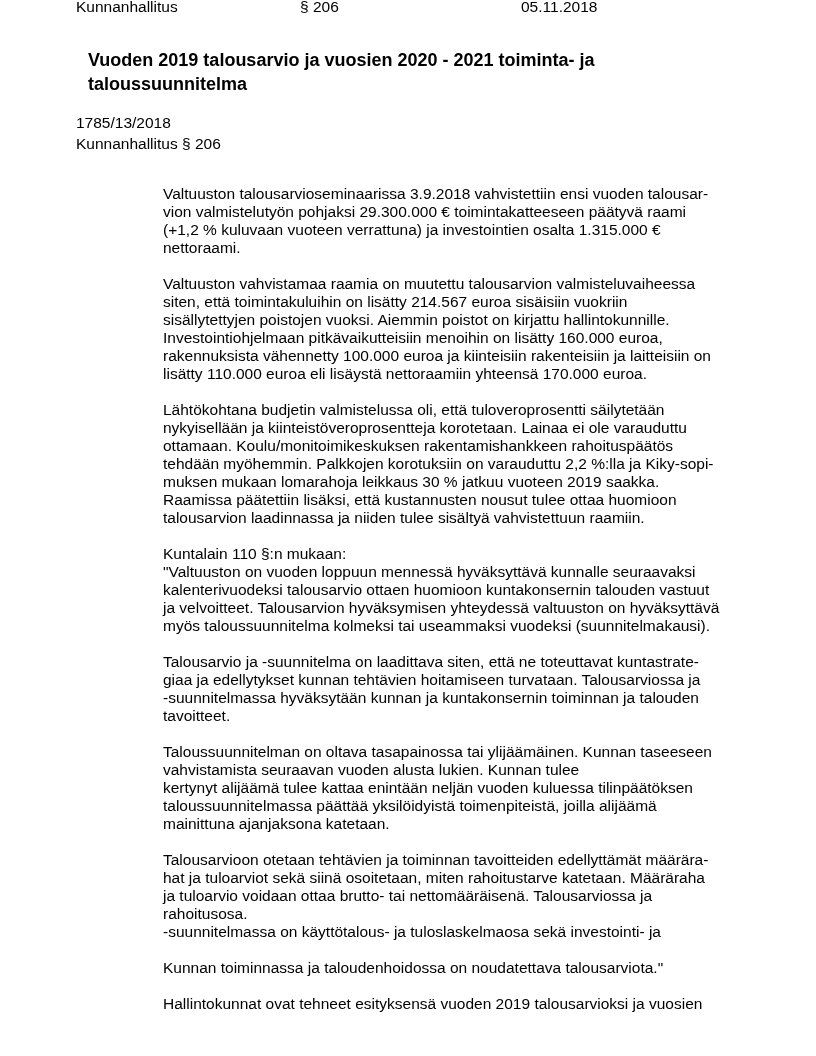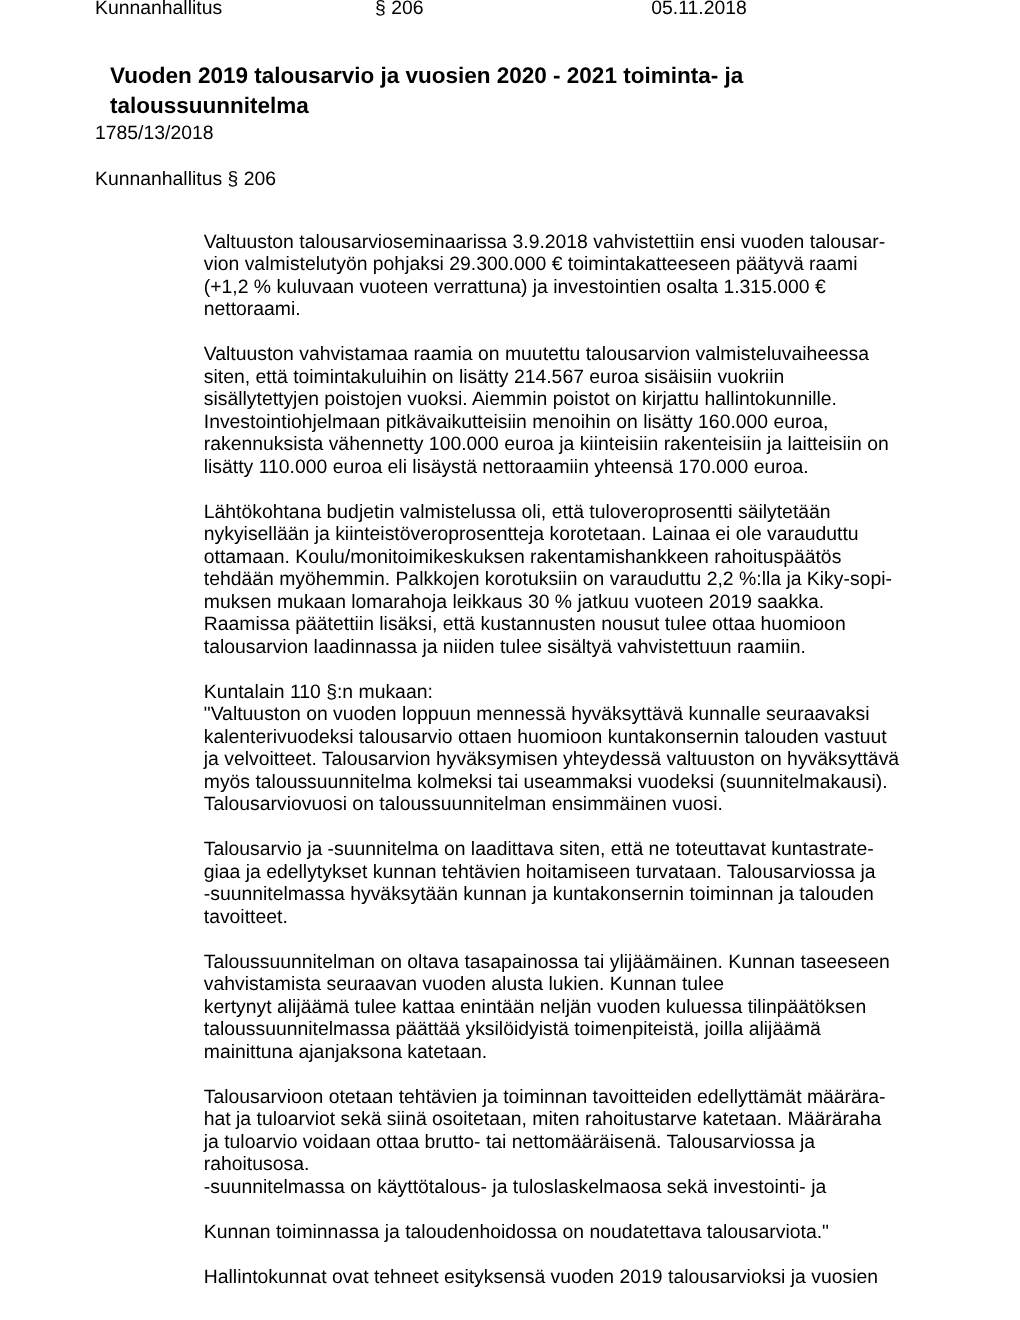--- a/index.html
+++ b/index.html
@@ -11,21 +11,21 @@
     .header-row span { position: absolute; top: 0; white-space: nowrap; }
     .h-left { left: 0; }
     .h-mid { left: 224px; }
     .h-right { left: 445px; }
     .title {
       position: absolute; top: 36px; left: 76px; width: 560px;
       font-size: 18px; font-weight: bold; line-height: 24px; margin: 12px;
     }
     .title .line { display: block; white-space: nowrap; }
     .meta { position: absolute; left: 76px; font-size: 15.5px; white-space: nowrap; }
-    .diary { top: 98px; }
+    .diary { top: 114px; }
     .section-ref { top: 135px; }
     .body-text {
       position: absolute; top: 172px; left: 163px; width: 600px;
       font-size: 15.5px; line-height: 18px;
     }
     .para { margin: 13px 0 18px 0; }
     .para .line { display: block; white-space: nowrap; }
   </style>
 </head>
 <body>
@@ -67,21 +67,20 @@
       <span class="line">muksen mukaan lomarahoja leikkaus 30 % jatkuu vuoteen 2019 saakka.</span>
       <span class="line">Raamissa päätettiin lisäksi, että kustannusten nousut tulee ottaa huomioon</span>
       <span class="line">talousarvion laadinnassa ja niiden tulee sisältyä vahvistettuun raamiin.</span>
     </p>
     <p class="para">
       <span class="line">Kuntalain 110 §:n mukaan:</span>
       <span class="line">"Valtuuston on vuoden loppuun mennessä hyväksyttävä kunnalle seuraavaksi</span>
       <span class="line">kalenterivuodeksi talousarvio ottaen huomioon kuntakonsernin talouden vastuut</span>
       <span class="line">ja velvoitteet. Talousarvion hyväksymisen yhteydessä valtuuston on hyväksyttävä</span>
       <span class="line">myös taloussuunnitelma kolmeksi tai useammaksi vuodeksi (suunnitelmakausi).</span>
-      <span class="line">Talousarviovuosi on taloussuunnitelman ensimmäinen vuosi.</span>
     </p>
     <p class="para">
       <span class="line">Talousarvio ja -suunnitelma on laadittava siten, että ne toteuttavat kuntastrate-</span>
       <span class="line">giaa ja edellytykset kunnan tehtävien hoitamiseen turvataan. Talousarviossa ja</span>
       <span class="line">-suunnitelmassa hyväksytään kunnan ja kuntakonsernin toiminnan ja talouden</span>
       <span class="line">tavoitteet.</span>
     </p>
     <p class="para">
       <span class="line">Taloussuunnitelman on oltava tasapainossa tai ylijäämäinen. Kunnan taseeseen</span>
       <span class="line">vahvistamista seuraavan vuoden alusta lukien. Kunnan tulee</span>

